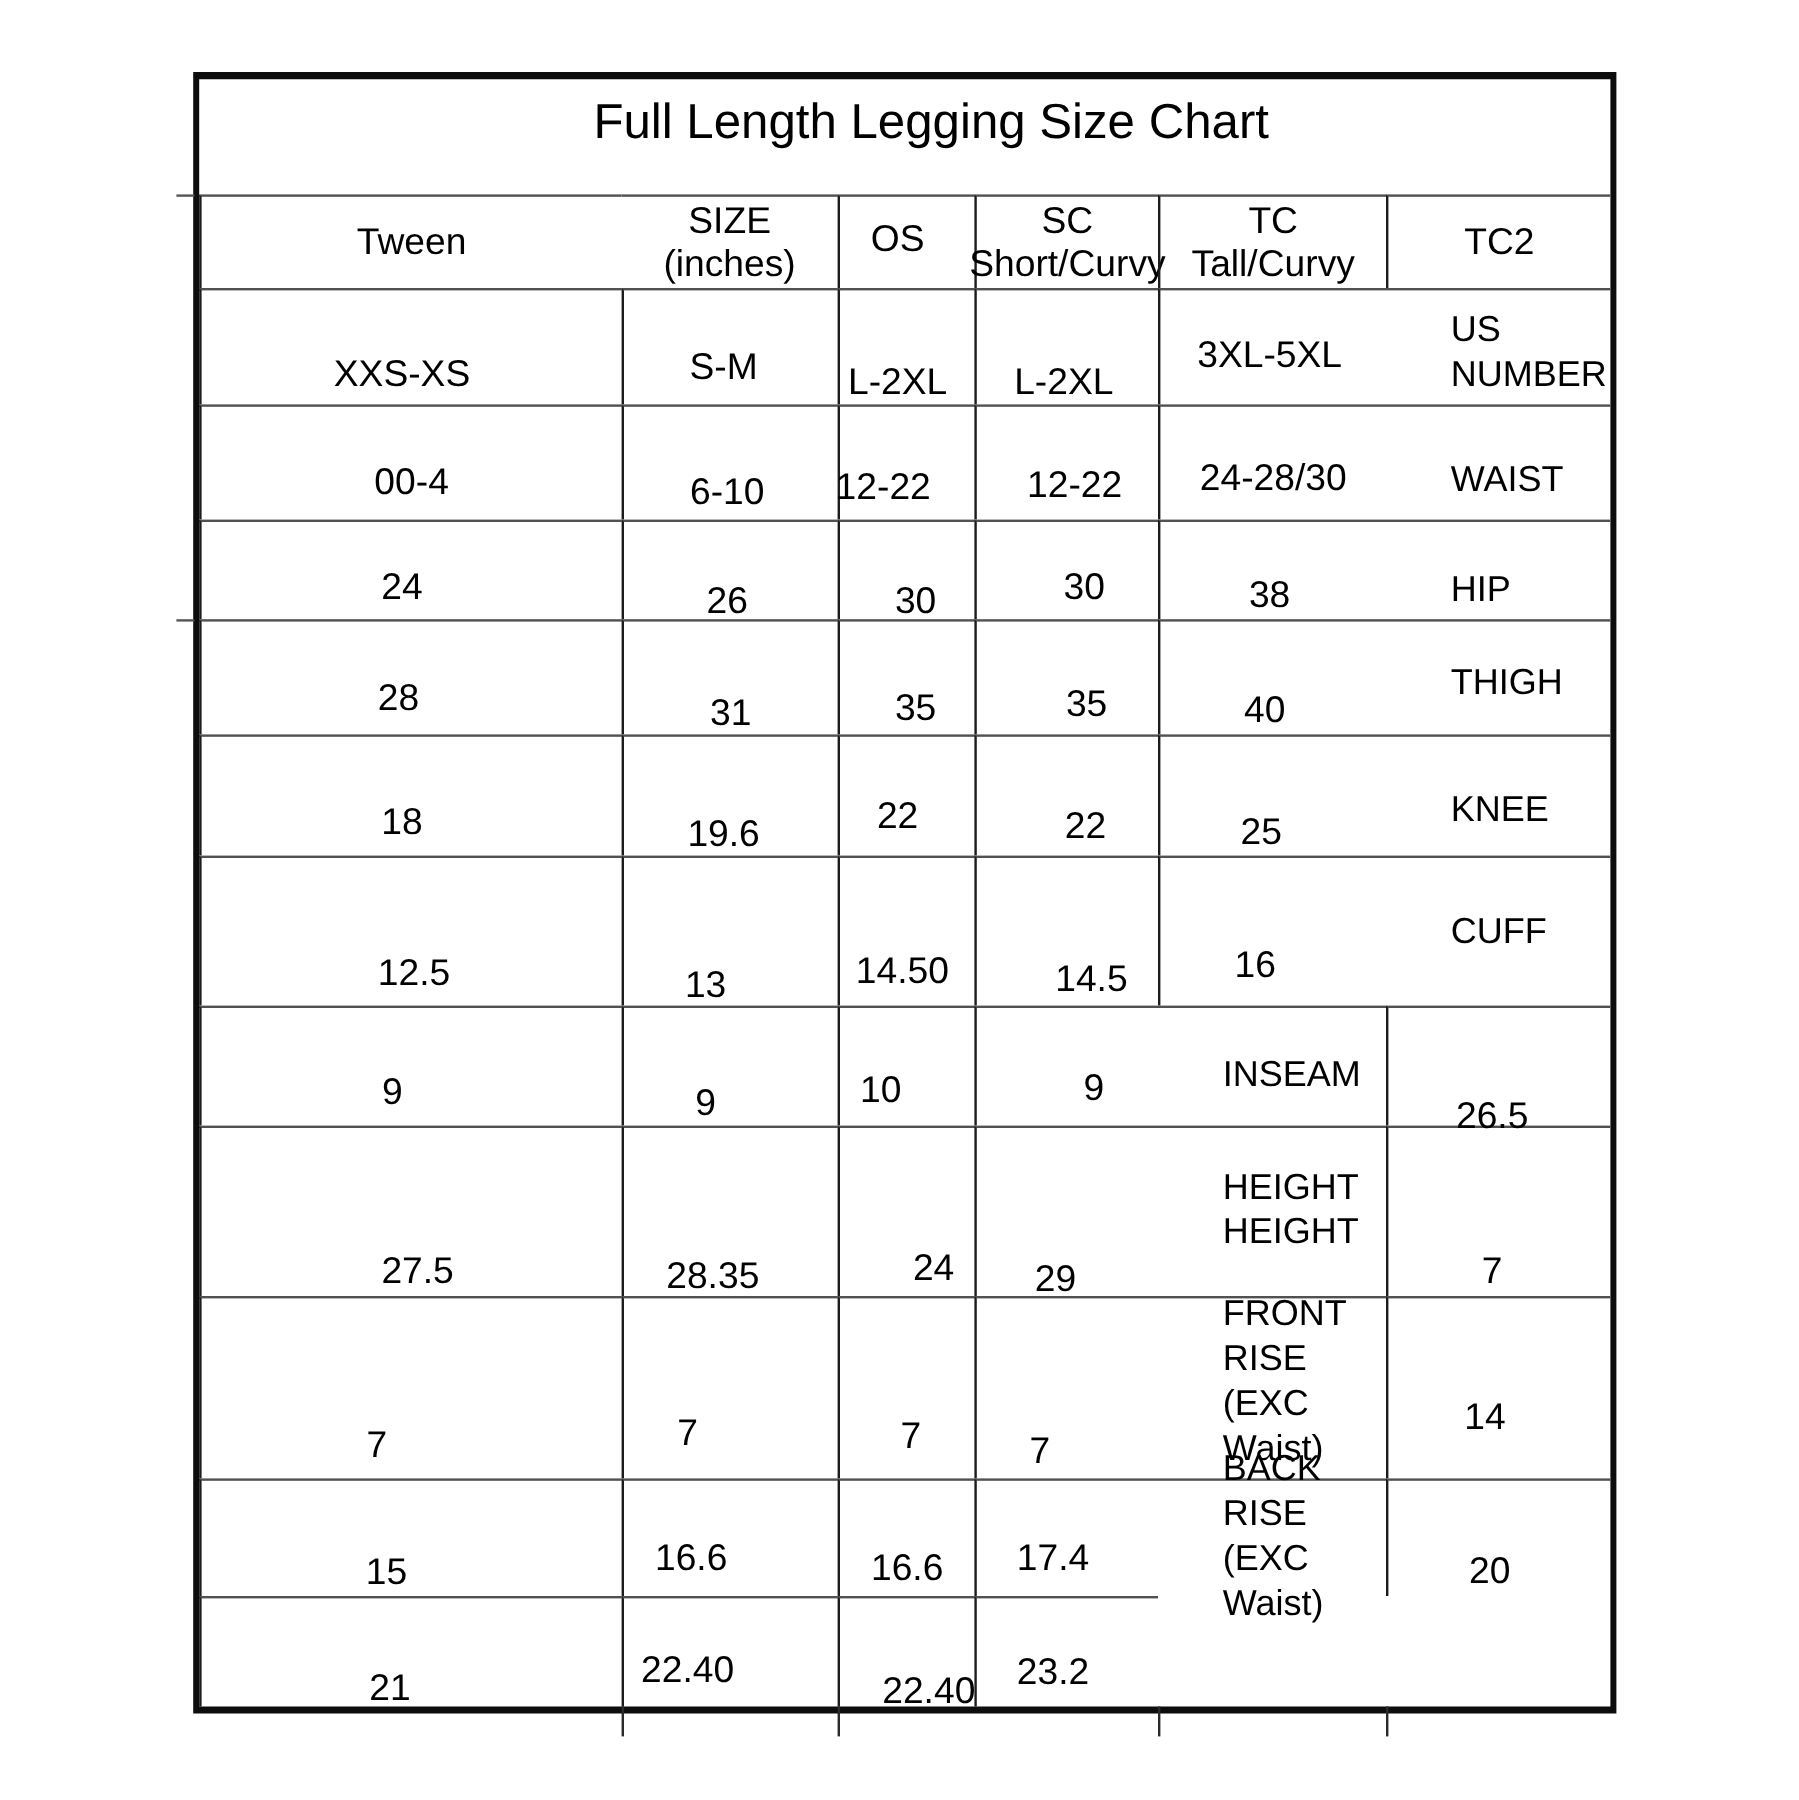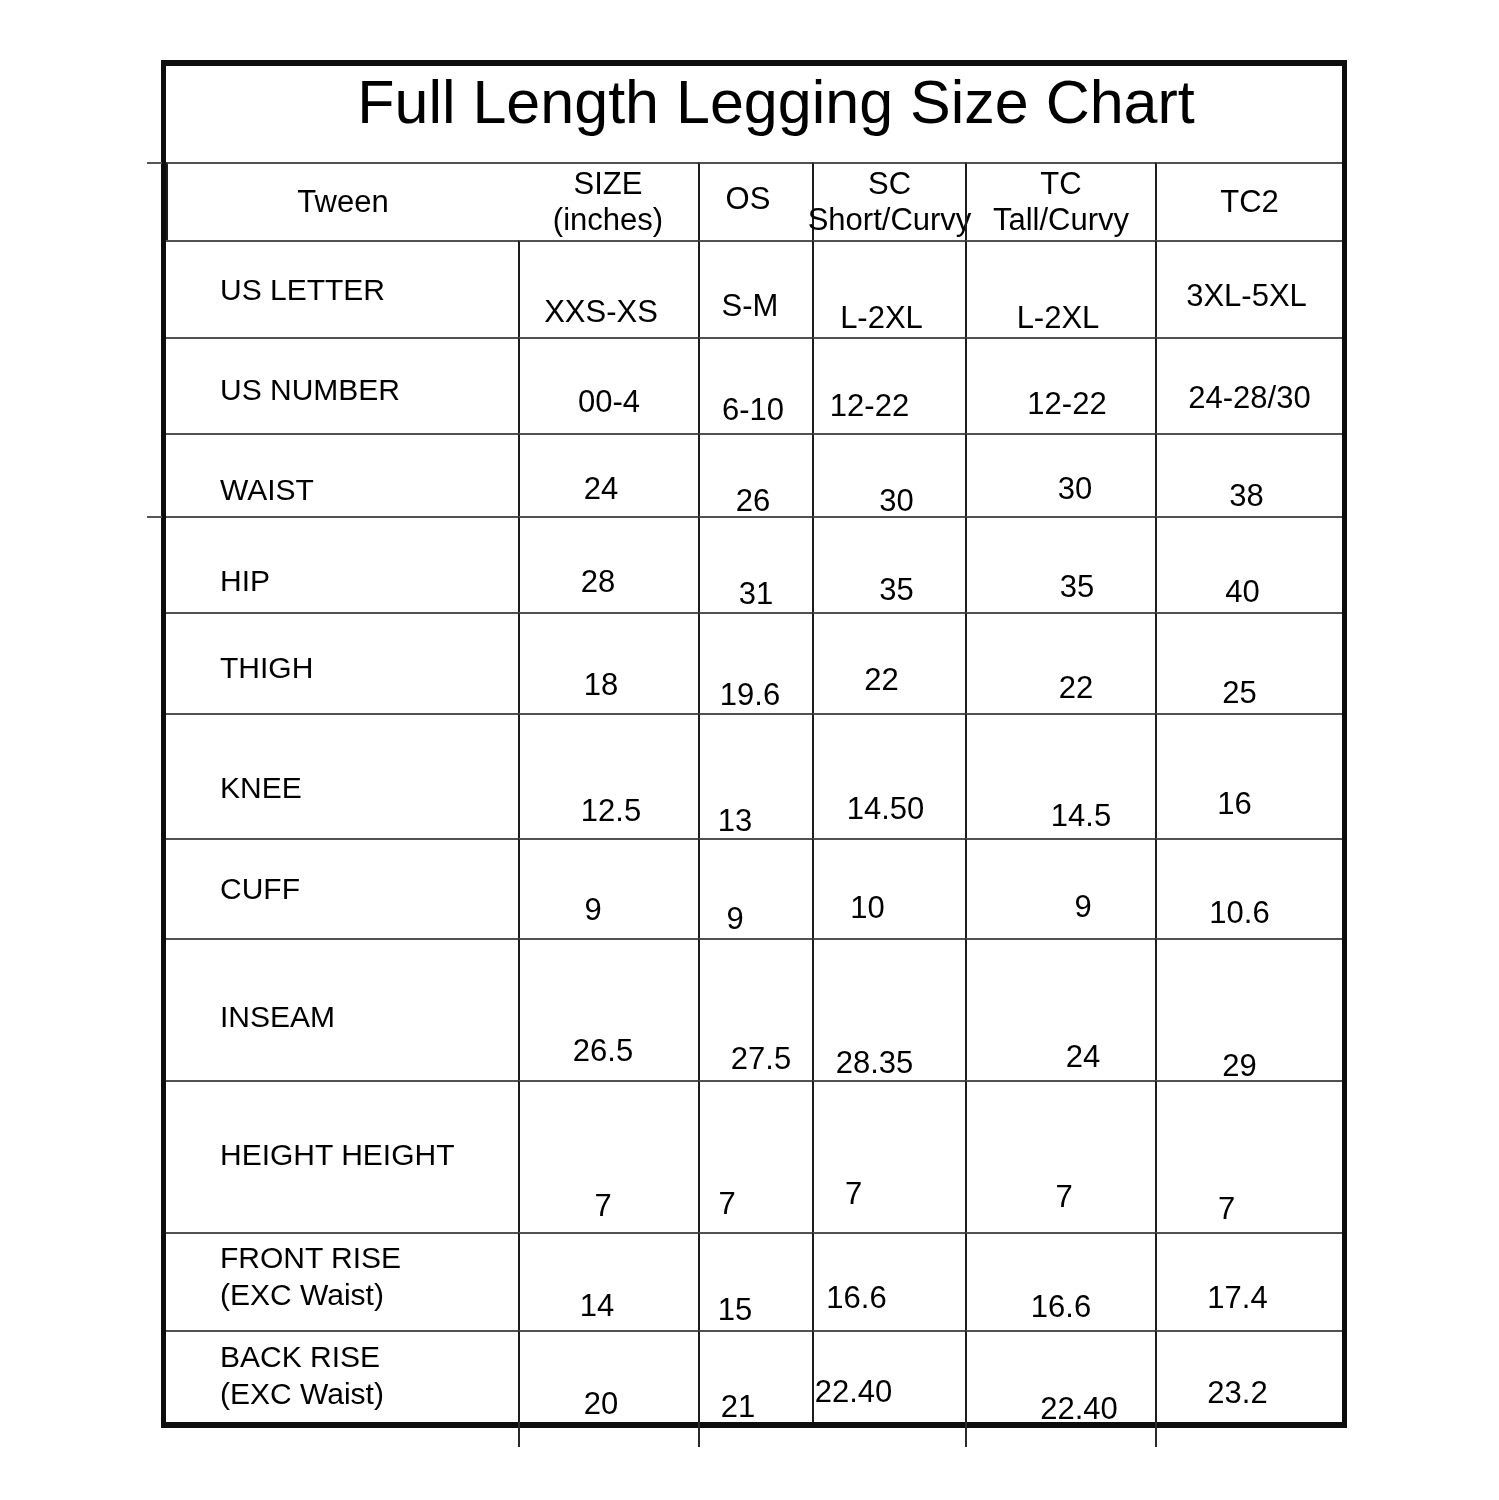--- a/index.html
+++ b/index.html
@@ -14,21 +14,21 @@
     border:6px solid #0d0d0d;border-left-width:5px;border-right-width:5px;
     display:grid;
     grid-template-columns:352px 180px 114px 153px 190px 1fr;
     grid-template-rows:96px 78px 97px 96px 83px 96px 101px 125px 100px 142px 152px 98px 1fr;
   }
   .cell{
     display:flex;align-items:center;justify-content:center;
     font-size:31px;line-height:1.15;overflow:visible;box-sizing:border-box;
   }
   .cell span{display:inline-block;white-space:pre-line;}
-  .title-cell{grid-column:1/7;font-size:61px;margin-left:44px;}
+  .title-cell{grid-column:1/7;font-size:41px;margin-left:44px;}
   .hdr{text-align:center;}
   .lbl{justify-content:flex-start;padding-left:54px;font-size:30px;line-height:1.25;}
   .vb{border-left:2px solid #1c1c1c;}
   .hb{border-top:2px solid #515151;}
   .tickL{position:absolute;left:-19px;width:15px;height:2px;background:#565656;}
   .stub{position:absolute;bottom:-25px;width:2px;height:25px;background:#2a2a2a;}
 </style>
 </head>
 <body>
 
@@ -52,23 +52,20 @@
 Short/Curvy</span>
     </div>
   <div class="cell hdr hb vb">
       <span>TC
 Tall/Curvy</span>
     </div>
   <div class="cell hdr hb vb">
       <span>TC2</span>
     </div>
 
-  <div class="cell lbl hb">
-      <span>US LETTER</span>
-    </div>
   <div class="cell hb vb">
       <span style="transform:translate(-8px,22px)">XXS-XS</span>
     </div>
   <div class="cell hb vb">
       <span style="transform:translate(-6px,16px)">S-M</span>
     </div>
   <div class="cell hb vb">
       <span style="transform:translate(-8px,28px)">L-2XL</span>
     </div>
   <div class="cell hb vb">
@@ -180,23 +177,20 @@
       <span style="transform:translate(-16px,21px)">9</span>
     </div>
   <div class="cell hb vb">
       <span style="transform:translate(-21px,30px)">9</span>
     </div>
   <div class="cell hb vb">
       <span style="transform:translate(-22px,19px)">10</span>
     </div>
   <div class="cell hb vb">
       <span style="transform:translate(22px,18px)">9</span>
-    </div>
-  <div class="cell hb vb">
-      <span style="transform:translate(-10px,24px)">10.6</span>
     </div>
 
   <div class="cell lbl hb">
       <span style="transform:translateY(7px)">INSEAM</span>
     </div>
   <div class="cell hb vb">
       <span style="transform:translate(-6px,41px)">26.5</span>
     </div>
   <div class="cell hb vb">
       <span style="transform:translate(5px,49px)">27.5</span>

